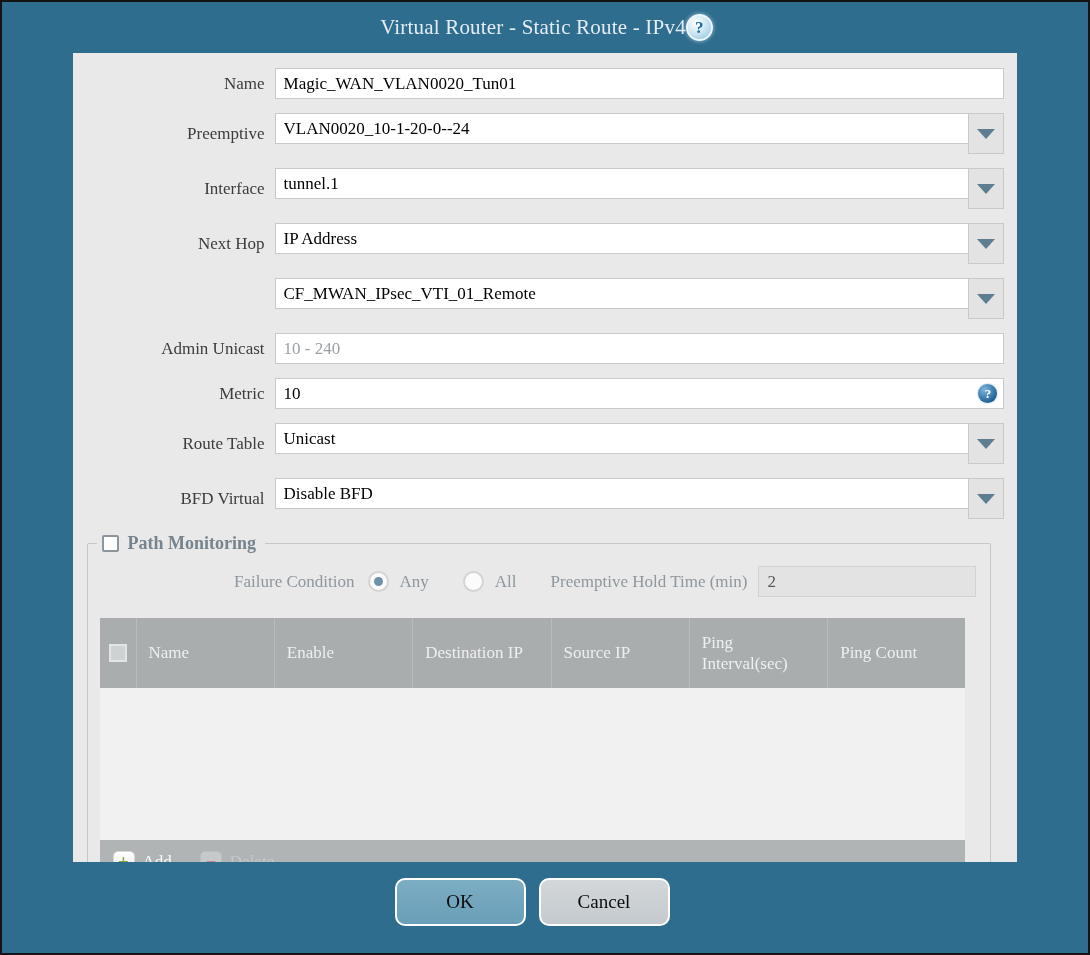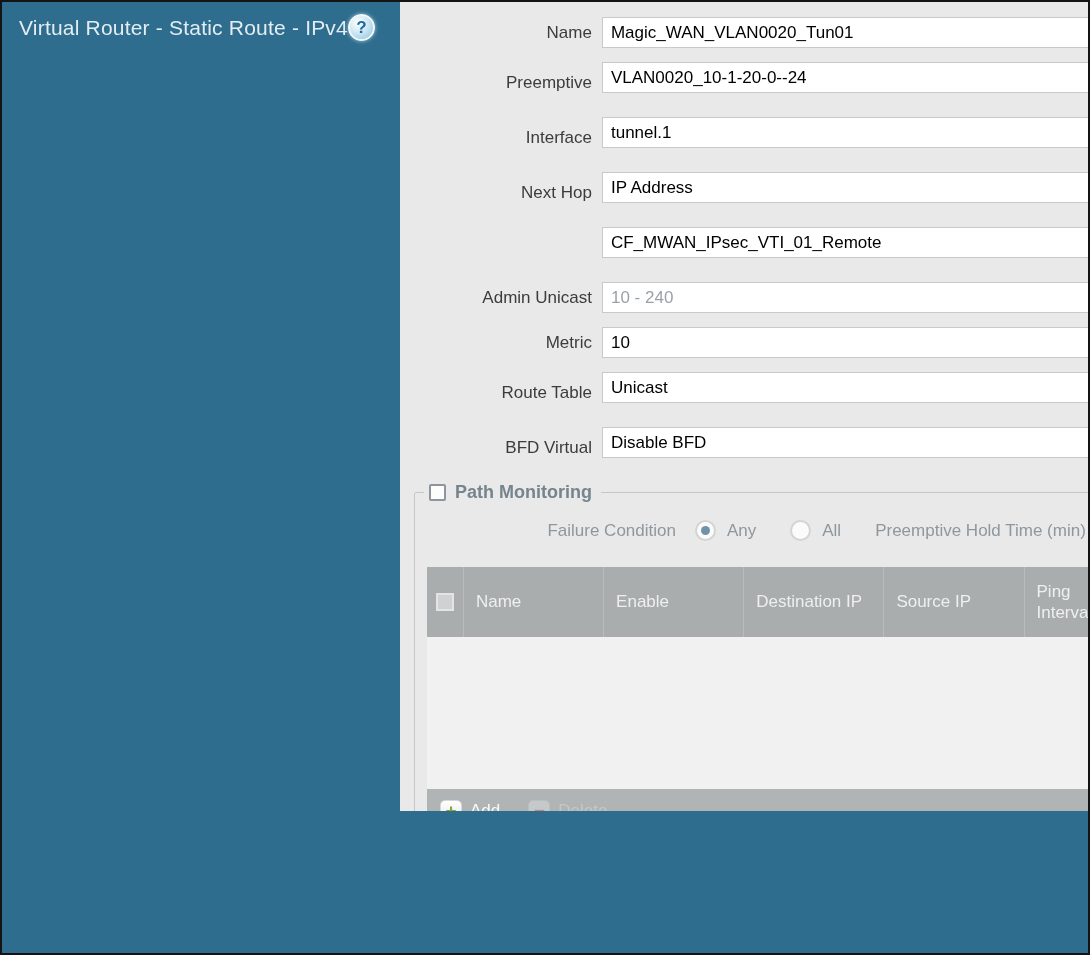--- a/index.html
+++ b/index.html
@@ -1,23 +1,24 @@
 <!DOCTYPE html>
 <html><head>
 <meta charset="utf-8">
 <style>
   * { margin:0; padding:0; box-sizing:border-box; }
   html,body { background:#444; }
   .window {
     width:1090px; height:955px;
     background:#2e6d8d;
     border:2px solid #141414;
-    font-family:Liberation Sans, sans-serif;
-    display:flex; flex-direction:row;
+    font-family:Liberation Serif, serif;
+    display:flex; flex-direction:column;
     overflow:hidden;
+    align-items:center;
   }
   
   .titlebar { height:51px; flex:none; display:flex; align-items:center; justify-content:space-between; padding:0 14px 0 17px; }
   .title { color:#e3edf3; font-size:21px; letter-spacing:0.2px; }
   .help-circle {
     width:27px; height:27px; border-radius:50%;
     background:radial-gradient(circle at 35% 30%, #ffffff 0%, #cfe7f3 45%, #8cc2de 100%);
     border:2px solid #eef7fb;
     color:#1a6aa3; font-weight:bold; font-size:17px;
     display:flex; align-items:center; justify-content:center;
@@ -53,21 +54,21 @@
   }
   
   fieldset.pm {
     margin:5px 13px 0 14px; border:1px solid #c7c7c7; border-radius:2px;
     height:383px; padding:0 14px 0 0;
   }
   legend.pm-legend { margin-left:9px; padding:0 9px 0 5px; display:flex; align-items:center; gap:9px; }
   .pm-cb { width:17px; height:17px; background:#fdfdfd; border:2px solid #8d969e; border-radius:2px; cursor:pointer; }
   .pm-title { color:#76848e; font-weight:bold; font-size:18px; }
   .cond-row { display:flex; align-items:center; margin-top:12px; font-size:17px; color:#8f979d; }
-  .fc-label { width:280px; flex:none; text-align:right; padding-right:19px; }
+  .fc-label { width:280px; flex:none; text-align:right; padding-right:13px; }
   .radio { width:21px; height:21px; flex:none; border-radius:50%; border:2px solid #d4d4d4; background:#fbfbfb; position:relative; margin-right:11px; cursor:pointer; }
   .radio.sel::after { content:''; position:absolute; left:4px; top:4px; width:9px; height:9px; border-radius:50%; background:#6e93a8; }
   .radio-lbl { margin-right:34px; }
   .pht-label { margin-left:auto; padding-right:11px; }
   .pht-input { width:218px; flex:none; height:31px; background:#e3e3e3; border:1px solid #d2d2d2; font-family:inherit; font-size:17px; padding:0 8px; color:#55595d; outline:none; }
   
   .tbl { margin:21px 11px 0 12px; }
   .tbl-header { display:flex; background:#a9adad; height:70px; color:#eef0f0; font-size:17px; }
   .th { flex:1; display:flex; align-items:center; padding:0 6px 0 12px; border-left:1px solid #b8bbbb; line-height:1.25; }
   .th-cb { flex:none; width:36px; display:flex; align-items:center; justify-content:center; border-left:none; padding:0; }
@@ -223,15 +224,16 @@
             <span>Delete</span>
           </div>
         </div>
       </div>
     </fieldset>
 
   </div>
 
   <div class="btnbar">
     <button class="btn ok">OK</button>
+    <button class="btn cancel">Cancel</button>
   </div>
 
 </div>
 
 </body></html>

